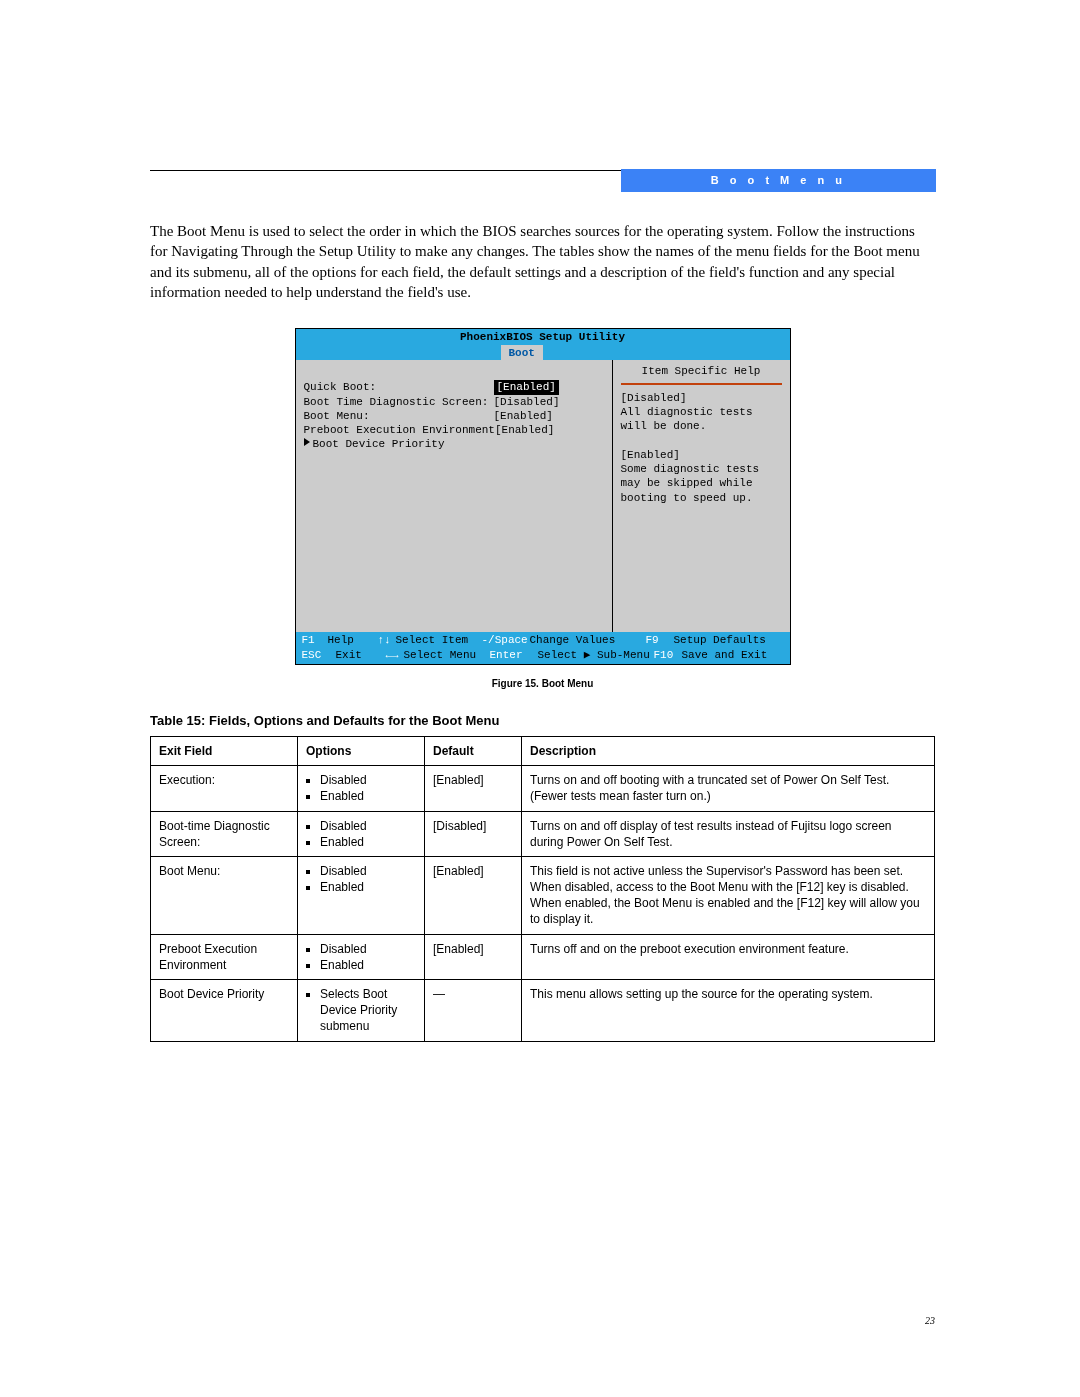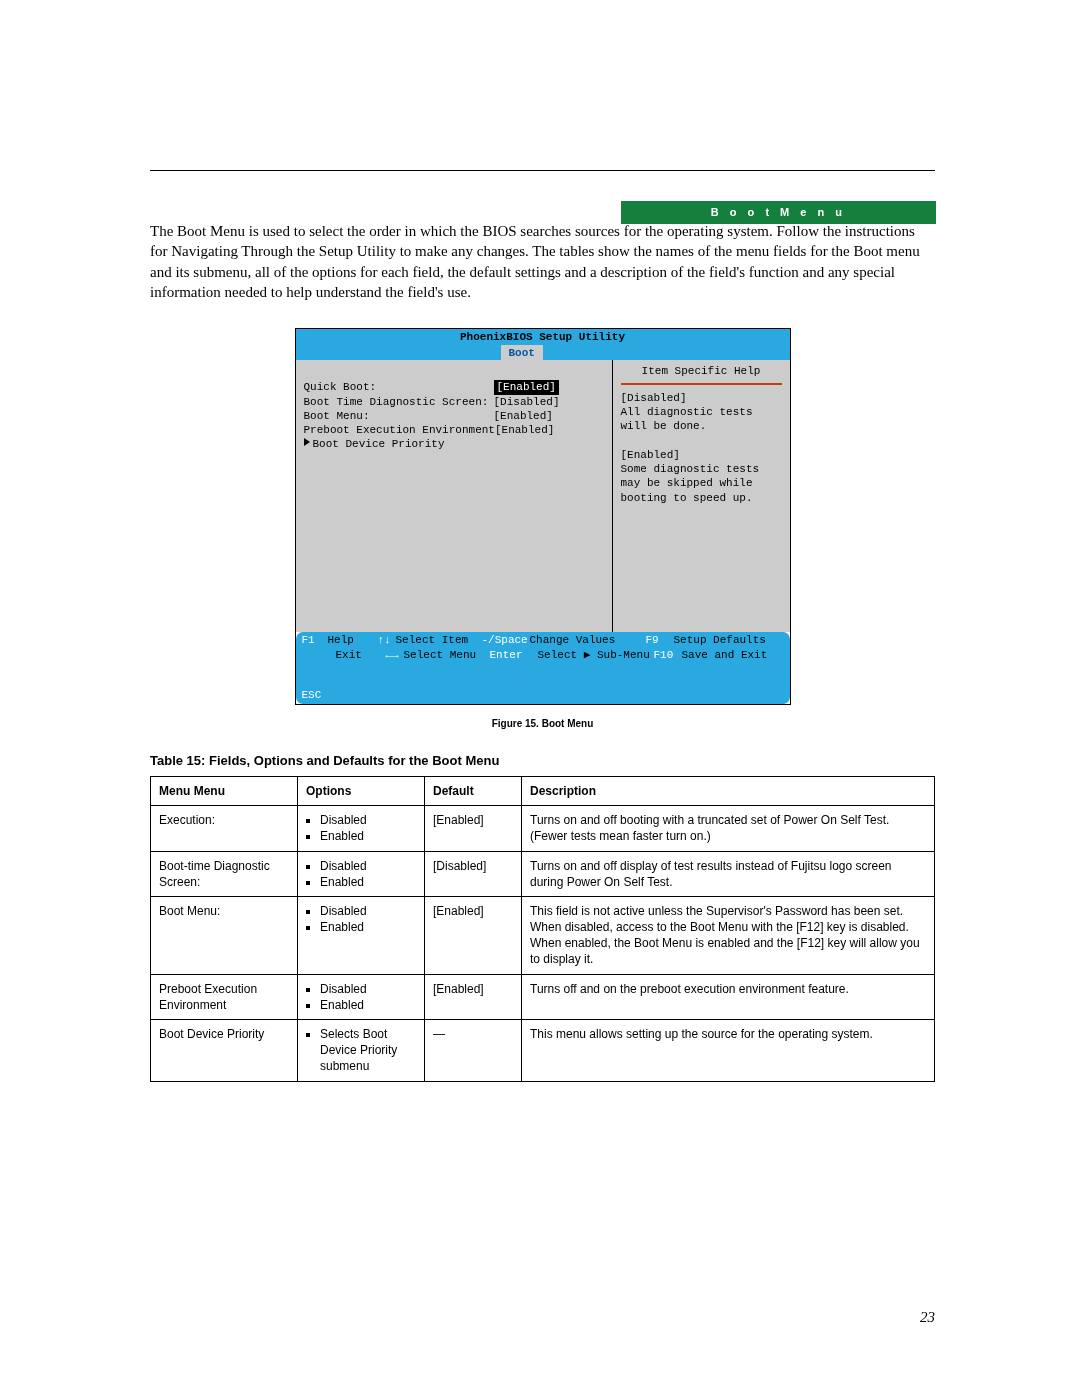--- a/index.html
+++ b/index.html
@@ -20,28 +20,27 @@
   }
   .rule {
     border-top: 1px solid #000;
     position: relative;
     margin-bottom: 50px;
   }
   .tab {
     position: absolute;
     right: -1px;
     top: -2px;
-    background: #15803d;
+    background: #3b82f6;
     color: #fff;
     font-family: Arial, Helvetica, sans-serif;
     font-weight: bold;
     letter-spacing: 4px;
     font-size: 11px;
     padding: 4px 90px 4px 90px;
-    margin-top: 32px;
   }
   h1.title {
     font-family: Arial, Helvetica, sans-serif;
     font-weight: bold;
     font-size: 22px;
     letter-spacing: 0.2px;
     margin: 0 0 8px 0;
   }
   p.intro {
     margin: 0 0 26px 0;
@@ -103,21 +102,20 @@
   .tri { display: inline-block; width: 0; height: 0; border-top: 4px solid transparent; border-bottom: 4px solid transparent; border-left: 6px solid #000; margin-right: 3px; vertical-align: 1px; }
   .bios-right {
     flex: 1;
     padding: 4px 8px 8px 8px;
   }
   .help-title { text-align: center; border-bottom: 2px solid #c2410c; padding-bottom: 4px; margin-bottom: 6px;}
   .bios-footer {
     background: #29a9e0;
     color: #fff;
     padding: 1px 13px 2px 6px;
-    border-radius: 7px;
   }
   .bios-footer .frow { display: flex; white-space: pre; }
   .fkey { color: #fff; }
   .flabel { color: #000; }
 
   .fig-caption {
     text-align: center;
     font-family: Arial, Helvetica, sans-serif;
     font-weight: bold;
     font-size: 10px;
@@ -154,21 +152,21 @@
     list-style: square;
     margin: 0;
     padding: 0;
   }
   .page-num {
     position: absolute;
     right: 145px;
     bottom: 70px;
     font-style: italic;
     font-family: Georgia, serif;
-    font-size: 15px;
+    font-size: 10px;
   }
   .col-mf { width: 130px; }
   .col-opt { width: 110px; }
   .col-def { width: 80px; }
 </style>
 </head>
 <body>
 
 <div class="page">
 
@@ -222,40 +220,40 @@
         <span class="fkey" style="width:26px;display:inline-block;">F1</span>
         <span class="flabel" style="width:50px;display:inline-block;">Help</span>
         <span class="fkey" style="width:18px;display:inline-block;">↑↓</span>
         <span class="flabel" style="width:86px;display:inline-block;">Select Item</span>
         <span class="fkey" style="width:48px;display:inline-block;">-/Space</span>
         <span class="flabel" style="width:116px;display:inline-block;">Change Values</span>
         <span class="fkey" style="width:28px;display:inline-block;">F9</span>
         <span class="flabel">Setup Defaults</span>
       </div>
       <div class="frow">
-        <span class="fkey" style="width:26px;display:inline-block;margin-top:40px;">ESC</span>
+        <span class="fkey" style="width:26px;display:inline-block;">ESC</span>
         <span class="flabel" style="width:50px;display:inline-block;margin-left:8px;">Exit</span>
         <span class="fkey" style="width:18px;display:inline-block;">←→</span>
         <span class="flabel" style="width:86px;display:inline-block;">Select Menu</span>
         <span class="fkey" style="width:48px;display:inline-block;">Enter</span>
         <span class="flabel" style="width:116px;display:inline-block;">Select ▶ Sub-Menu</span>
         <span class="fkey" style="width:28px;display:inline-block;">F10</span>
         <span class="flabel">Save and Exit</span>
       </div>
     </div>
   </div>
 
   <div class="fig-caption">Figure 15.   Boot Menu</div>
 
   <div class="table-title">Table 15: Fields, Options and Defaults for the Boot Menu</div>
 
   <table class="doc">
     <thead>
       <tr>
-        <th class="col-mf">Menu Menu</th>
+        <th class="col-mf">Exit Field</th>
         <th class="col-opt">Options</th>
         <th class="col-def">Default</th>
         <th>Description</th>
       </tr>
     </thead>
     <tbody id="table-body">
     <tr>
           <td>Execution:</td>
           <td>
             <ul class="opts">

